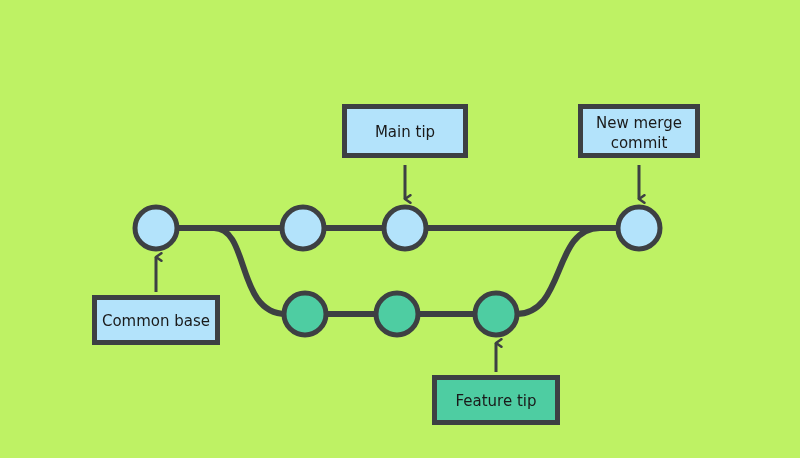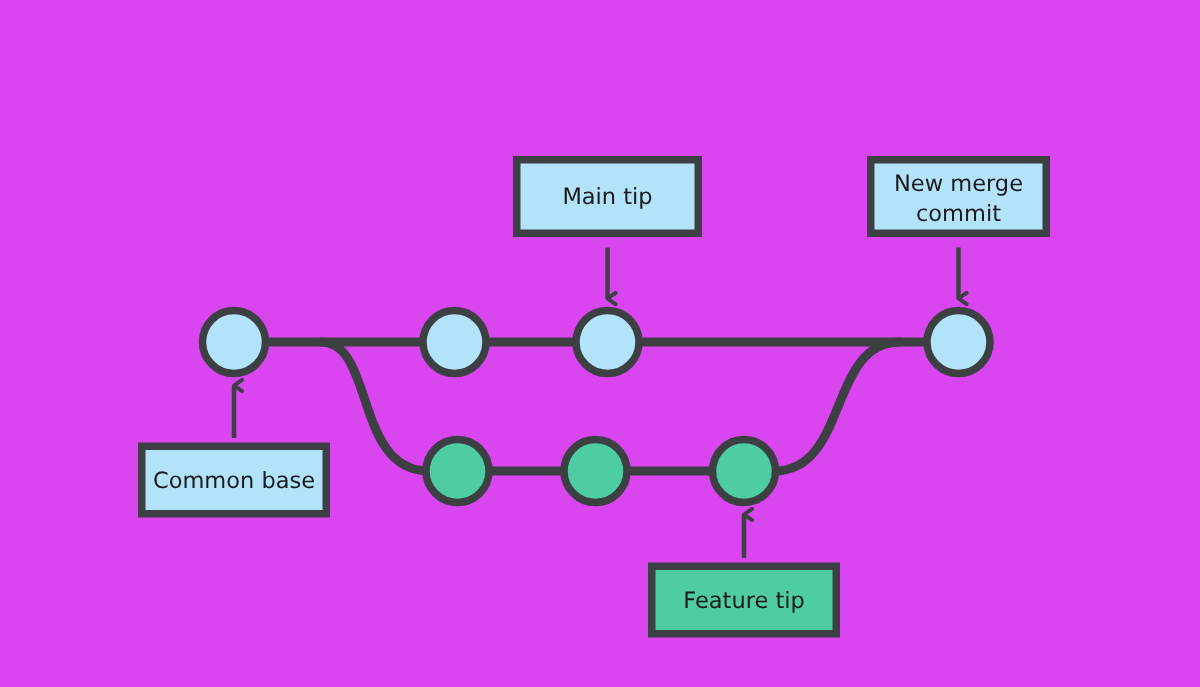--- a/index.html
+++ b/index.html
@@ -11,21 +11,21 @@
   body {
     width: 800px;
     height: 458px;
     overflow: hidden;
     font-family: "DejaVu Sans", "Liberation Sans", sans-serif;
   }
   #diagram-root {
     position: relative;
     width: 800px;
     height: 458px;
-    background: #d946ef;
+    background: #bef264;
   }
   #diagram-svg {
     position: absolute;
     top: 0;
     left: 0;
     width: 800px;
     height: 458px;
     display: block;
   }
   .node-label-text {

